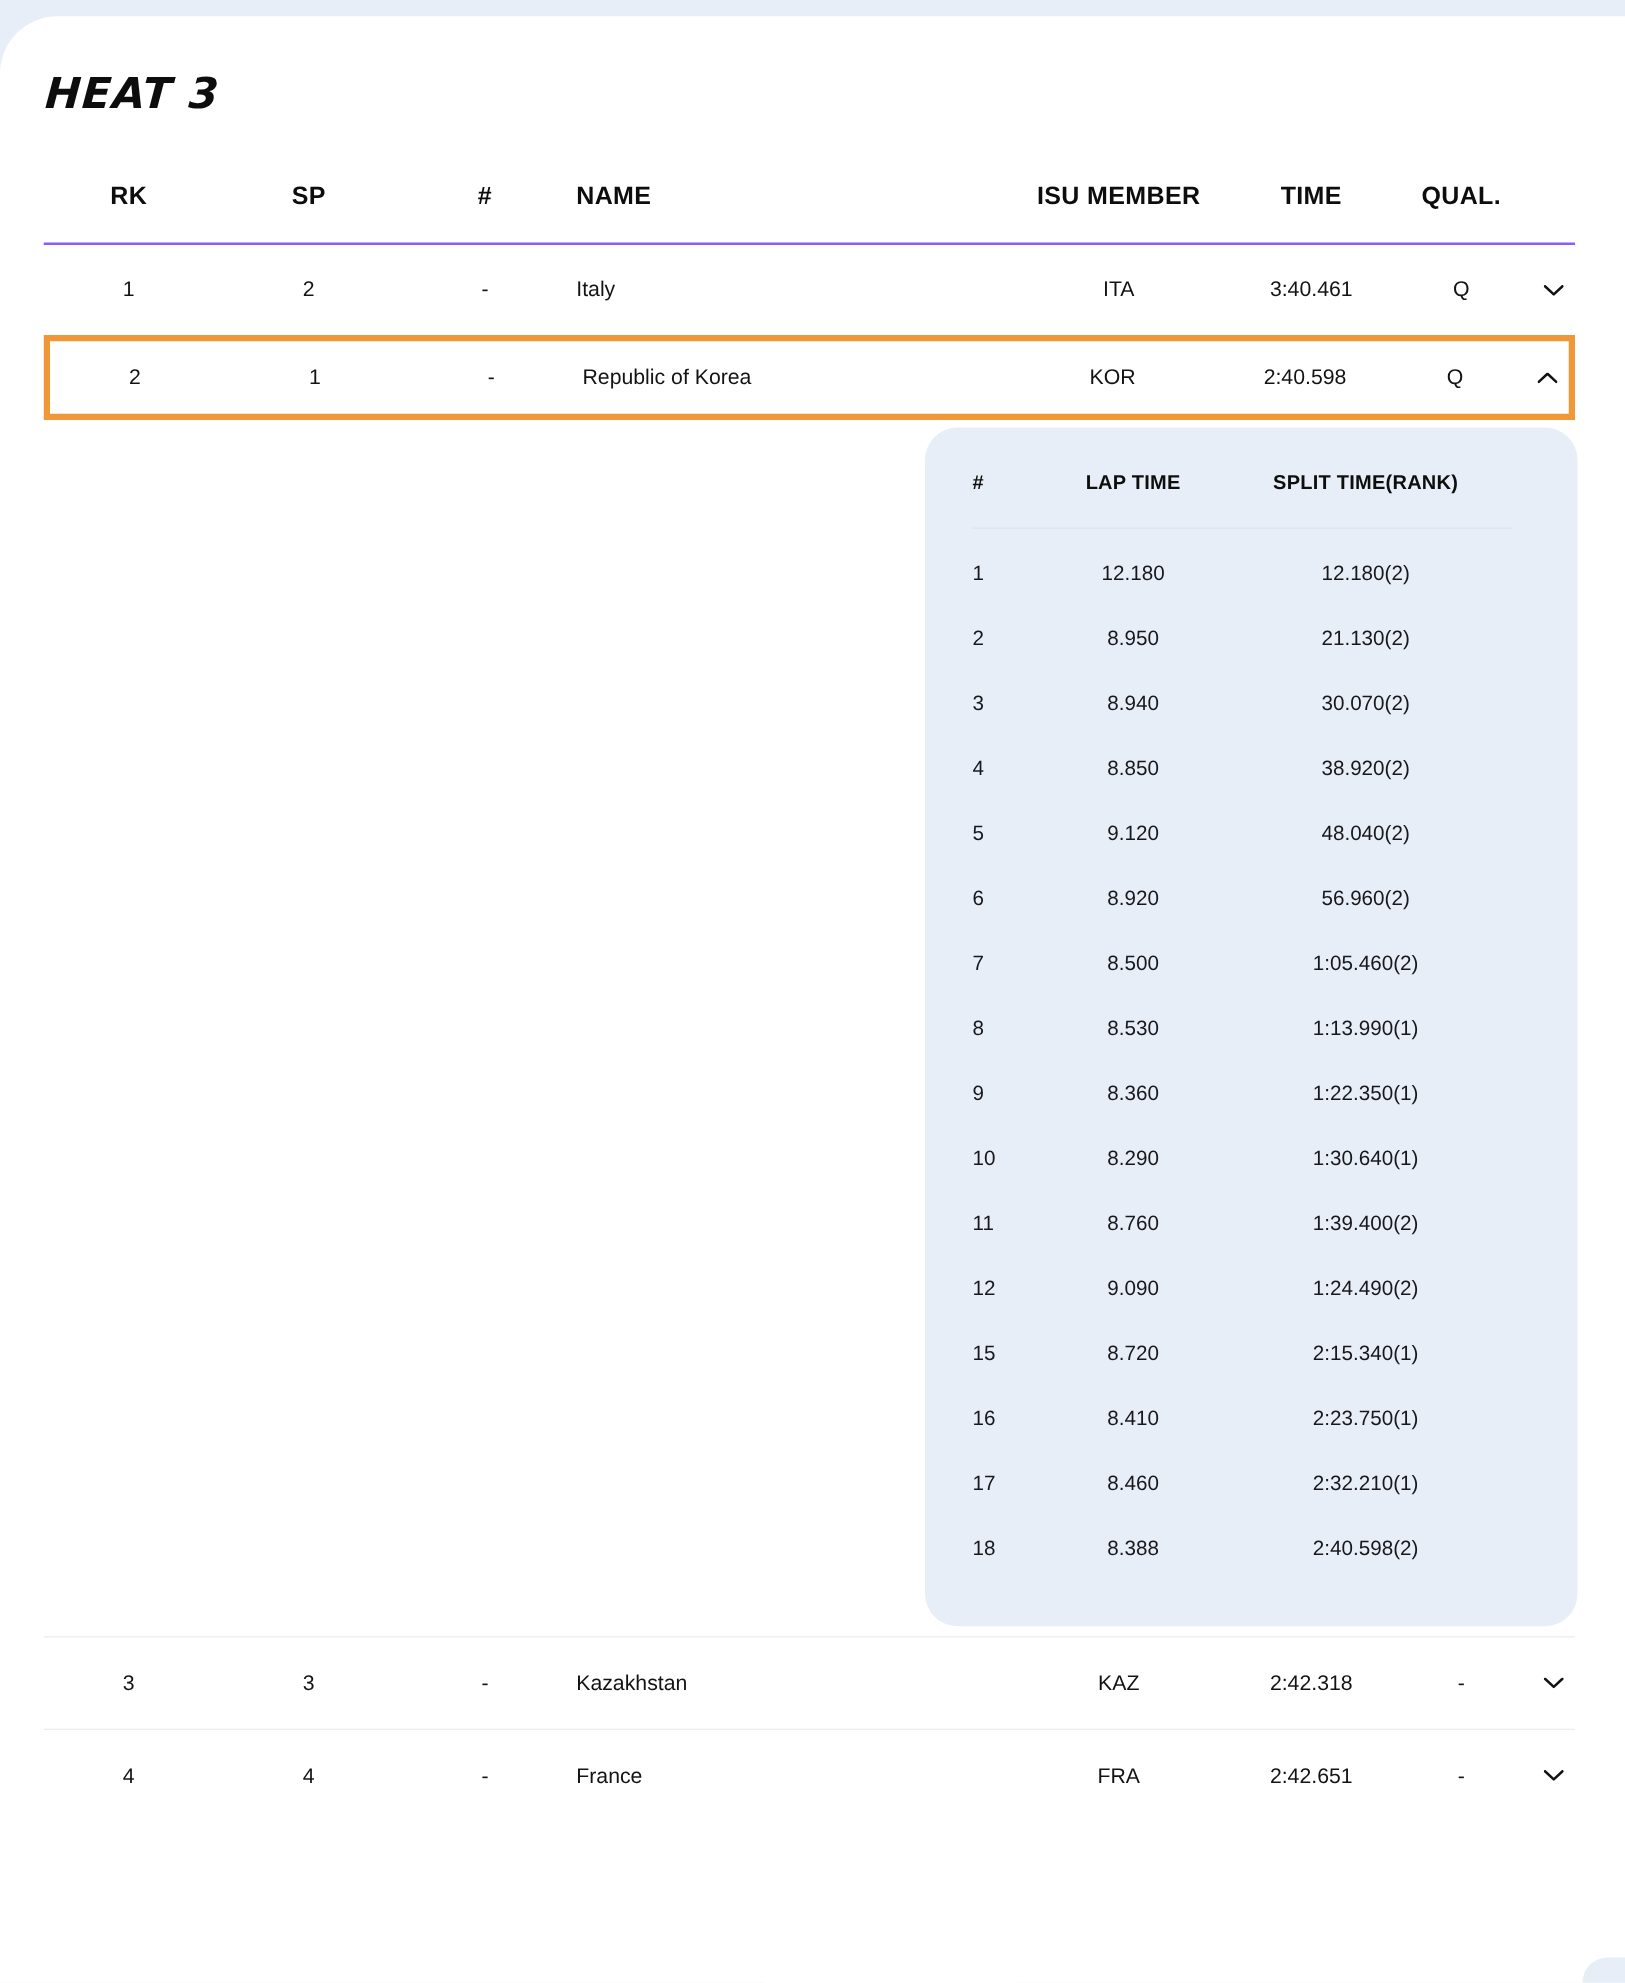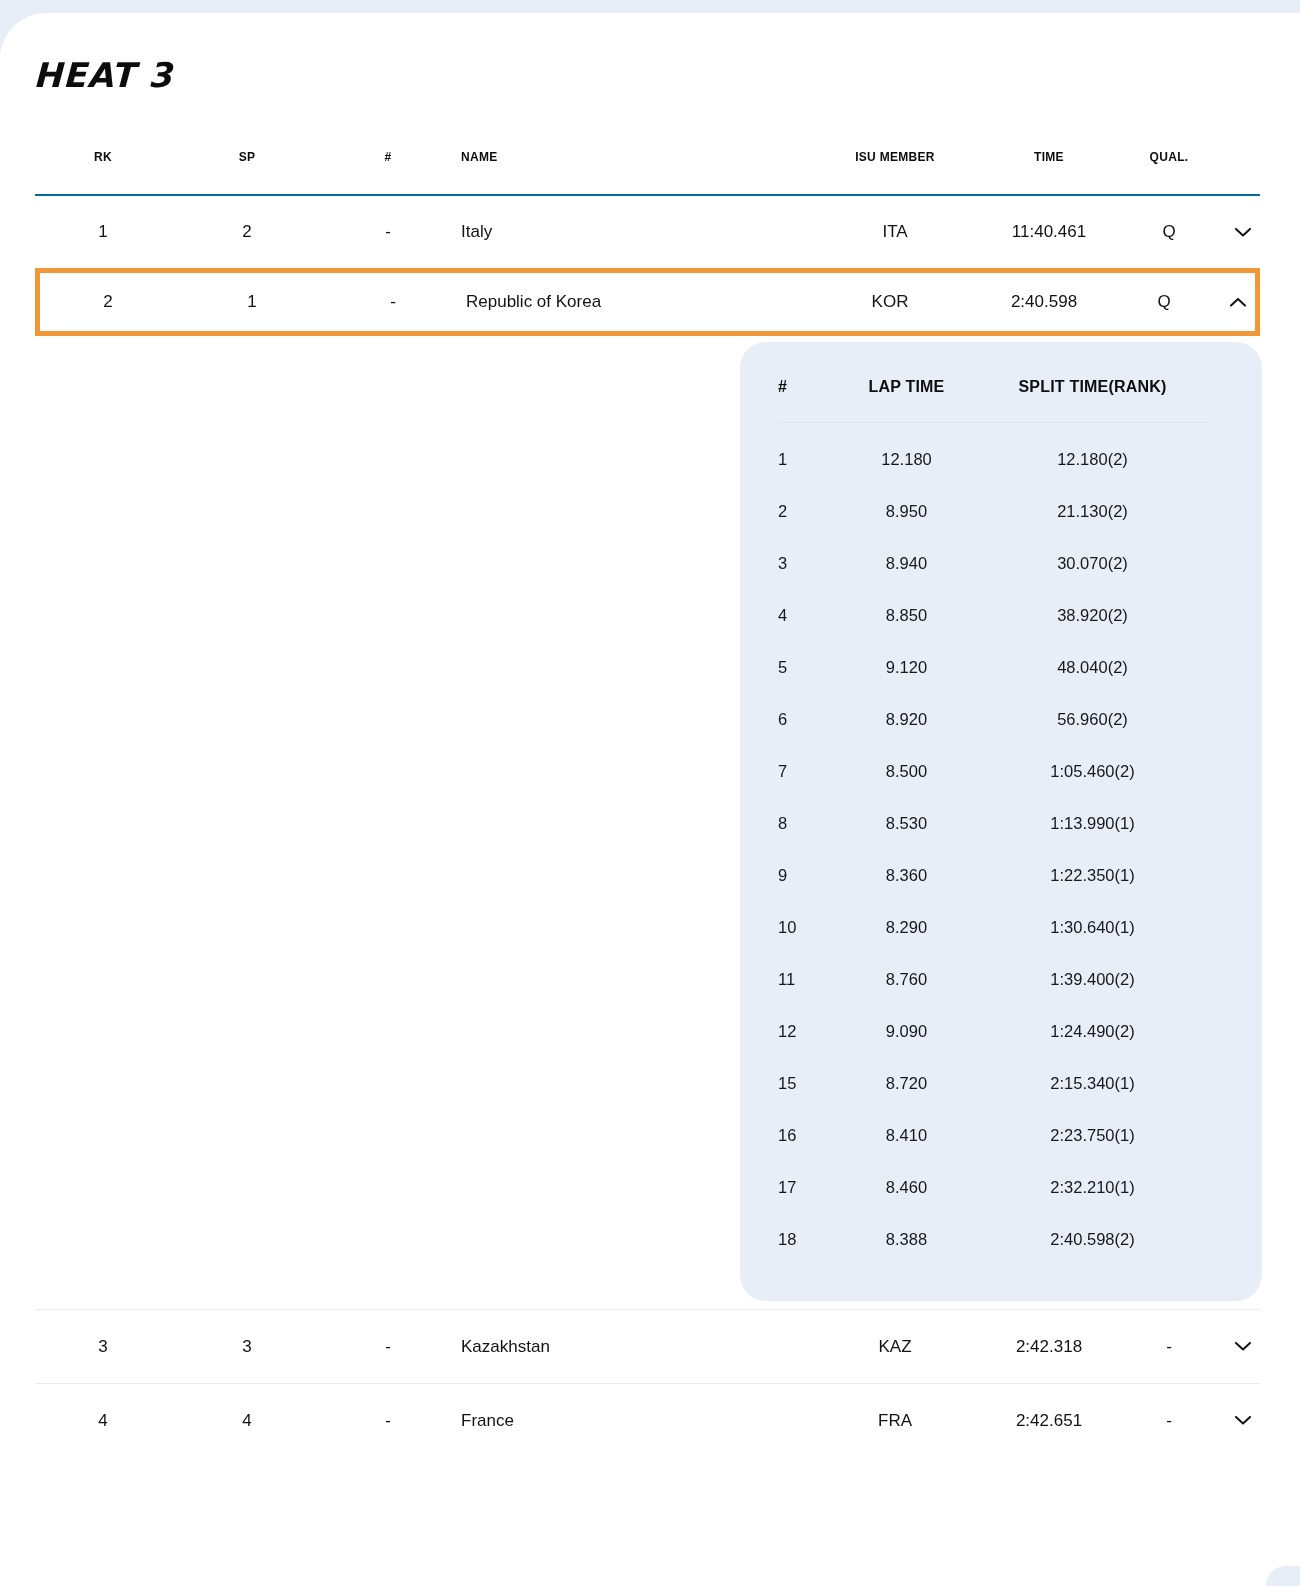--- a/index.html
+++ b/index.html
@@ -28,22 +28,22 @@
     transform-origin:left bottom;
     width:max-content;
   }
   .grid-row {
     display:grid;
     grid-template-columns:136px 152px 130px 1fr 180px 128px 112px 35px;
     align-items:center;
   }
   .results-header {
     margin-top:25px; height:76px;
-    border-bottom:2px solid #0369a1;
-    font-weight:700; font-size:12px; letter-spacing:.3px;
+    border-bottom:2px solid #8b5cf6;
+    font-weight:700; font-size:20px; letter-spacing:.3px;
     color:#0d0d0d;
   }
   .cell-c { text-align:center; }
   .cell-l { text-align:left; padding-left:8px; }
   .cell-r { text-align:center; }
   .result-row { height:72px; font-size:17px; cursor:pointer; }
   .result-row.compact { height:58px; }
   .result-row.bordered { border-top:1px solid #ececec; height:74px; }
   .highlight-wrap { border:5px solid #f09737; background:#fff; }
   .chev { display:flex; justify-content:center; align-items:center; }
@@ -92,21 +92,21 @@
     <div class="cell-c">QUAL.</div>
     <div></div>
   </div>
 
   <div class="grid-row result-row">
     <div class="cell-c">1</div>
     <div class="cell-c">2</div>
     <div class="cell-c">-</div>
     <div class="cell-l">Italy</div>
     <div class="cell-c">ITA</div>
-    <div class="cell-c">11:40.461</div>
+    <div class="cell-c">3:40.461</div>
     <div class="cell-c">Q</div>
     <div class="chev">
       <svg width="16" height="9" viewBox="0 0 16 9">
           <polyline points="1,1 8,7.5 15,1" fill="none" stroke="#131313" stroke-width="2" stroke-linecap="round" stroke-linejoin="round"></polyline>
         </svg>
     </div>
   </div>
 
   <div class="highlight-wrap">
     <div class="grid-row result-row compact">

